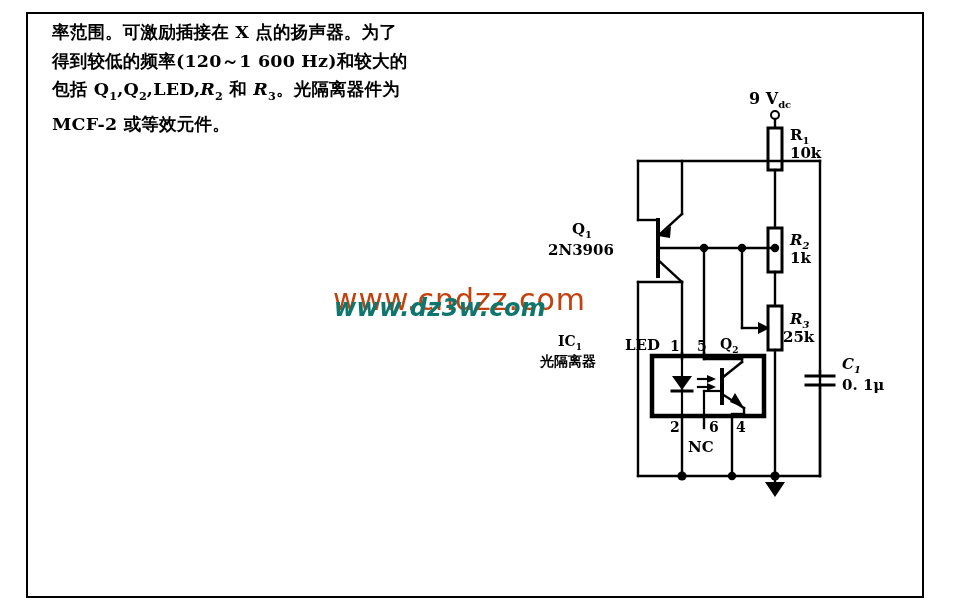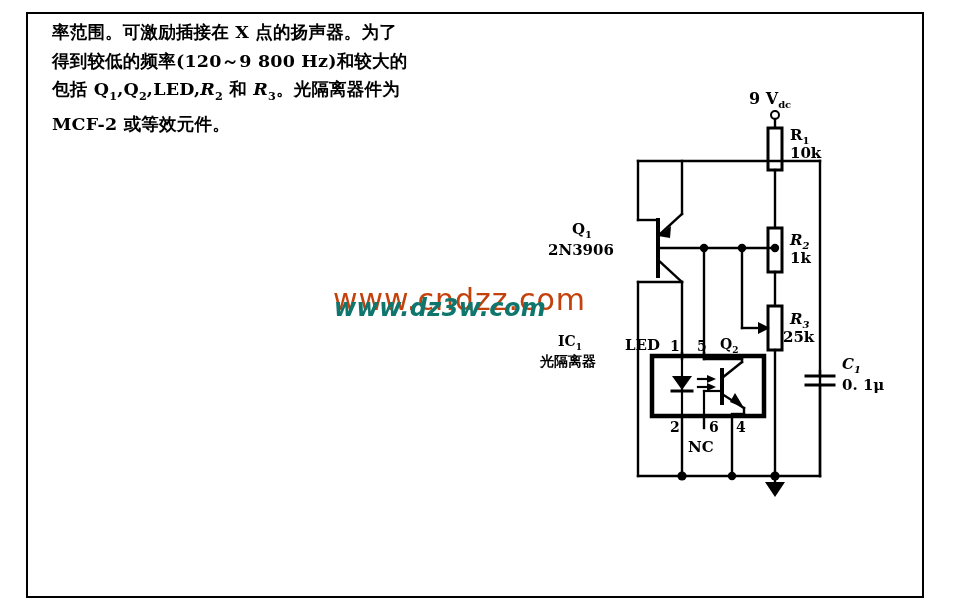--- a/index.html
+++ b/index.html
@@ -100,21 +100,21 @@
 
 <div id="page">
 
   <div id="page-border"></div>
 
   <div class="watermark" id="watermark-back">www.cndzz.com</div>
   <div class="watermark" id="watermark-front">www.dz3w.com</div>
 
   <div id="article-text">
     <div>率范围。可激励插接在 X 点的扬声器。为了</div>
-    <div>得到较低的频率(120～9 800 Hz)和较大的</div>
+    <div>得到较低的频率(120～1 600 Hz)和较大的</div>
     <div>
       <span>包括 Q</span><sub>1</sub><span>,Q</span><sub>2</sub><span>,LED,</span><span class="it">R</span><sub>2</sub><span> 和 </span><span class="it">R</span><sub>3</sub><span>。光隔离器件为</span>
     </div>
     <div>MCF-2 或等效元件。</div>
   </div>
 
   <div id="schematic">
     <svg width="400" height="420" viewBox="0 0 400 420">
       <g stroke="#000000" stroke-width="2.4" fill="none" stroke-linecap="square">
 

